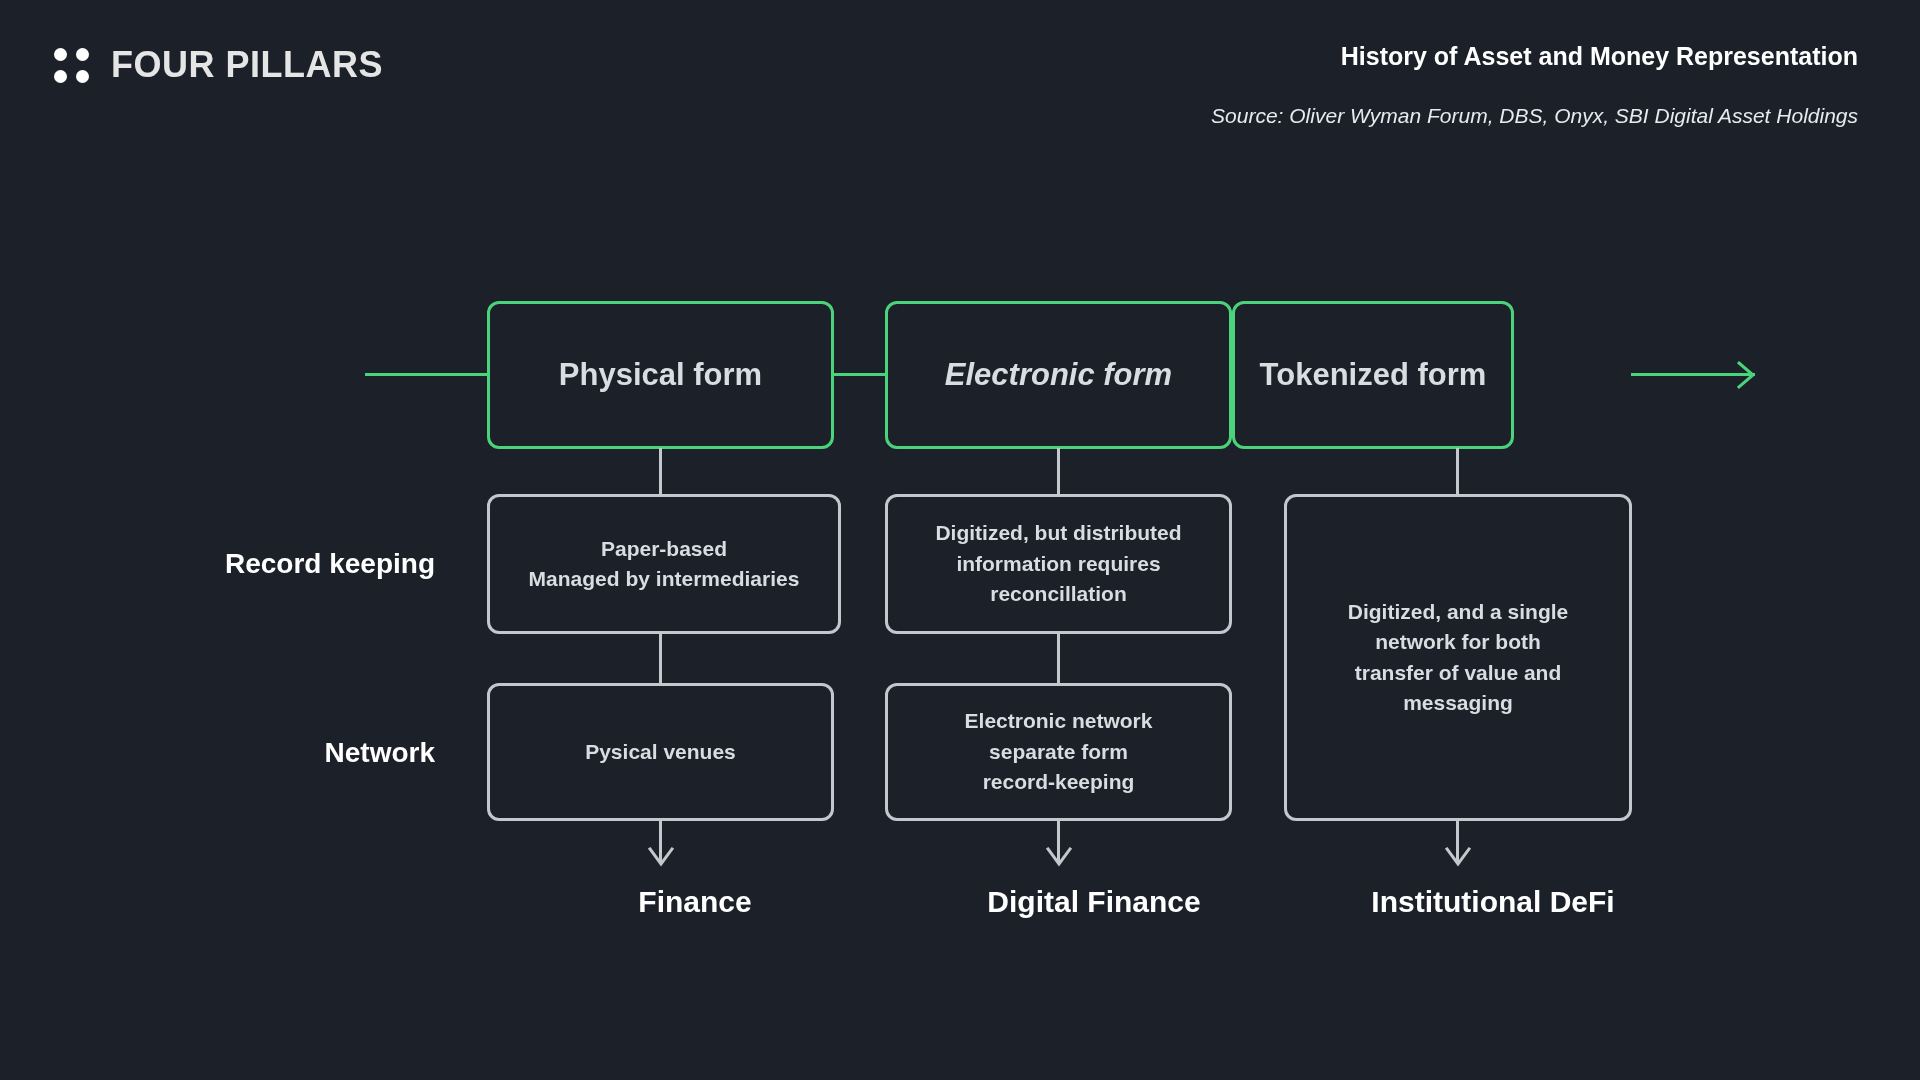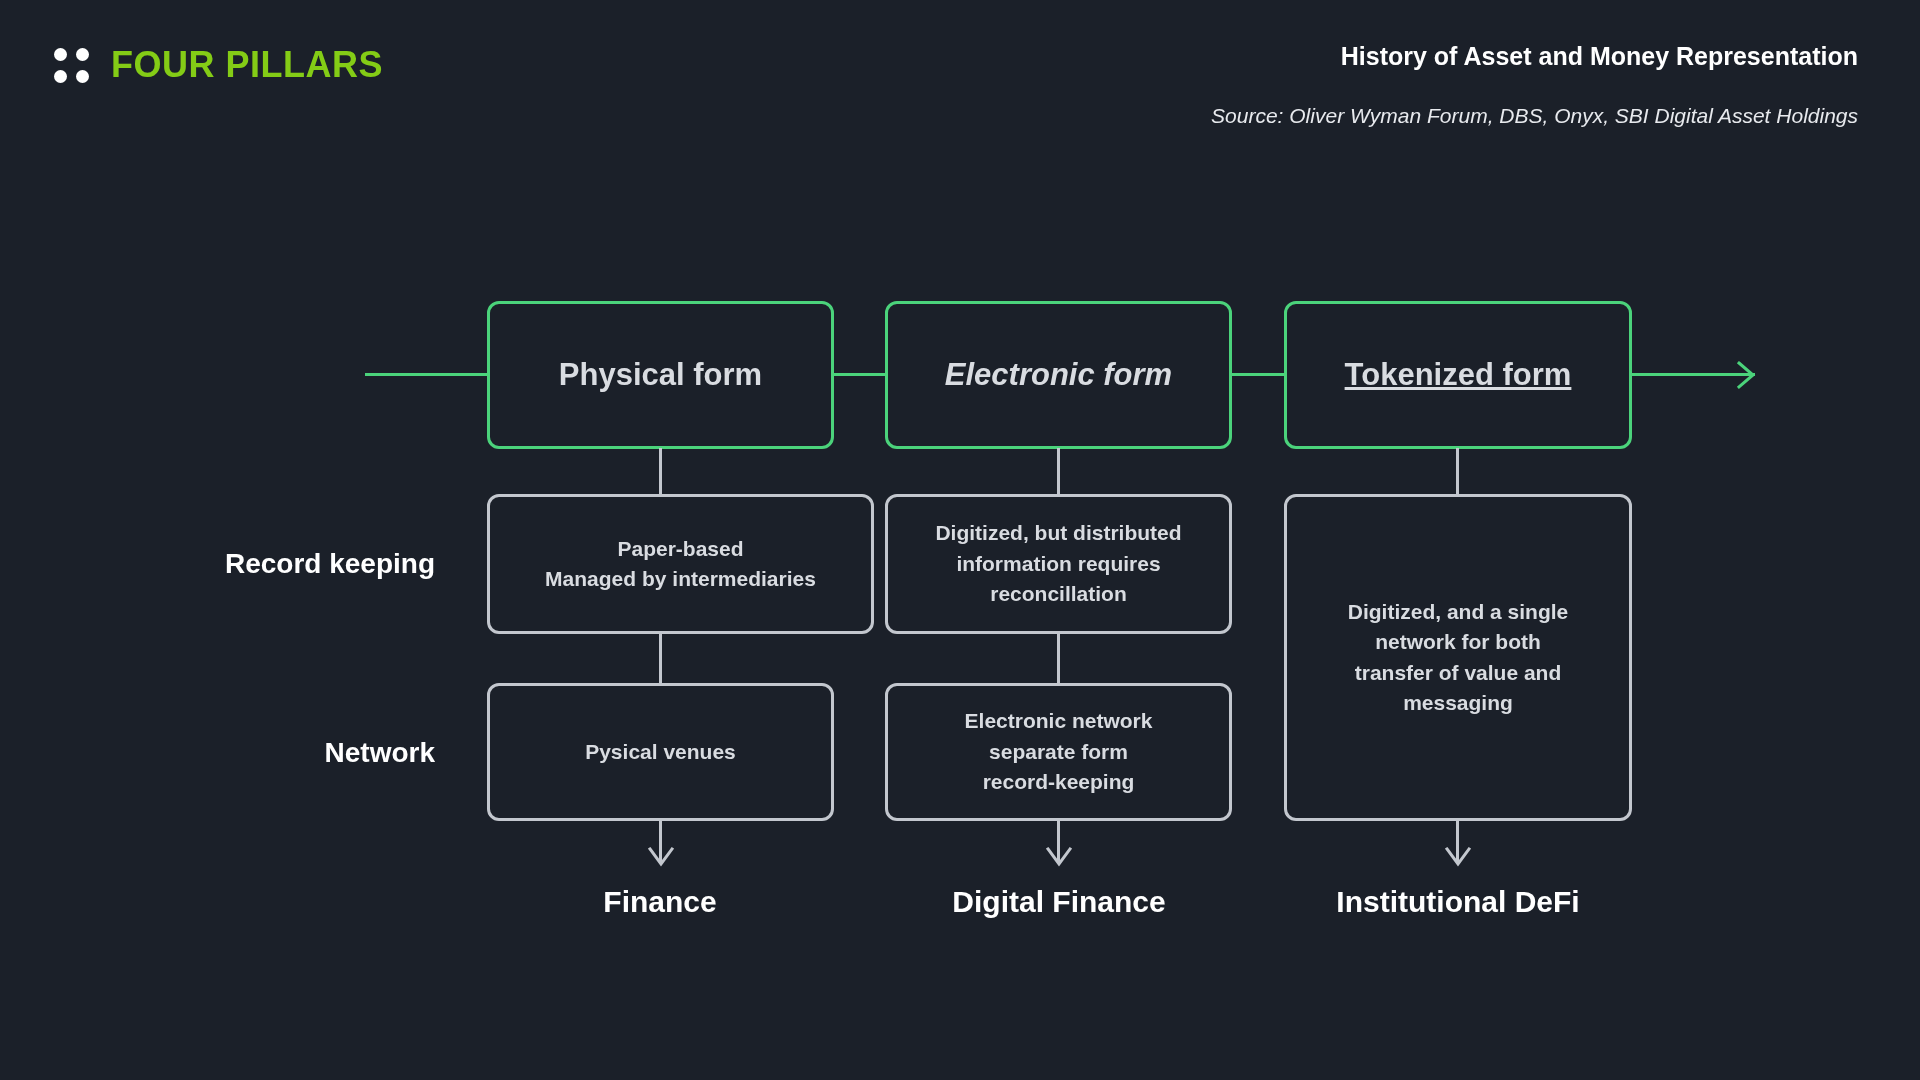--- a/index.html
+++ b/index.html
@@ -15,21 +15,21 @@
   .logo {
     position:absolute; left:54px; top:44px;
     display:flex; align-items:center; gap:22px;
   }
   .logo-dots {
     display:grid; grid-template-columns:repeat(2,13px);
     grid-template-rows:repeat(2,13px); gap:9px;
   }
   .logo-dots i { display:block; width:13px; height:13px; border-radius:50%; background:#ffffff; }
   .logo-text {
-    color:#84cc16; font-size:36px; font-weight:bold; letter-spacing:0.5px;
+    color:#e5e5e5; font-size:36px; font-weight:bold; letter-spacing:0.5px;
     white-space:nowrap;
   }
 
   .title {
     position:absolute; right:62px; top:42px;
     color:#ffffff; font-size:25px; font-weight:bold;
     text-align:right; white-space:nowrap;
   }
   .source {
     position:absolute; right:62px; top:104px;
@@ -61,24 +61,24 @@
     border:3px solid #c3c7ce;
     color:#d9dce1; font-size:21px; font-weight:bold;
     line-height:1.45;
     padding:8px 18px;
   }
   .box.gray.one-line { font-size:21px; }
 
   
   #box-physical   { left:487px; top:301px; width:347px; height:148px; }
   #box-electronic { left:885px; top:301px; width:347px; height:148px;font-style:italic; }
-  #box-tokenized  { left:1284px; top:301px; width:348px; height:148px;text-decoration:underline; }
-
-  
-  #box-rk-1 { left:487px; top:494px; width:387px; height:140px; }
+  #box-tokenized  { left:1232px; top:301px; width:282px; height:148px; }
+
+  
+  #box-rk-1 { left:487px; top:494px; width:354px; height:140px; }
   #box-rk-2 { left:885px; top:494px; width:347px; height:140px; }
   
   #box-rk-3 { left:1284px; top:494px; width:348px; height:327px; }
 
   
   #box-nw-1 { left:487px; top:683px; width:347px; height:138px; }
   #box-nw-2 { left:885px; top:683px; width:347px; height:138px; }
 
   
   .conn { position:absolute; background:#c3c7ce; }
@@ -108,20 +108,21 @@
   #ar-1 { left:648px;  top:845px; }
   #ar-2 { left:1046px; top:845px; }
   #ar-3 { left:1445px; top:845px; }
 
   
   .outcome {
     position:absolute; top:885px;
     color:#ffffff; font-size:30px; font-weight:bold;
     text-align:right; white-space:nowrap;
     transform:translateX(-50%);
+    margin-left:35px;
   }
   #out-1 { left:660px; }
   #out-2 { left:1059px; }
   #out-3 { left:1458px; }
 </style>
 </head>
 <body>
 
 <div class="stage">
 

